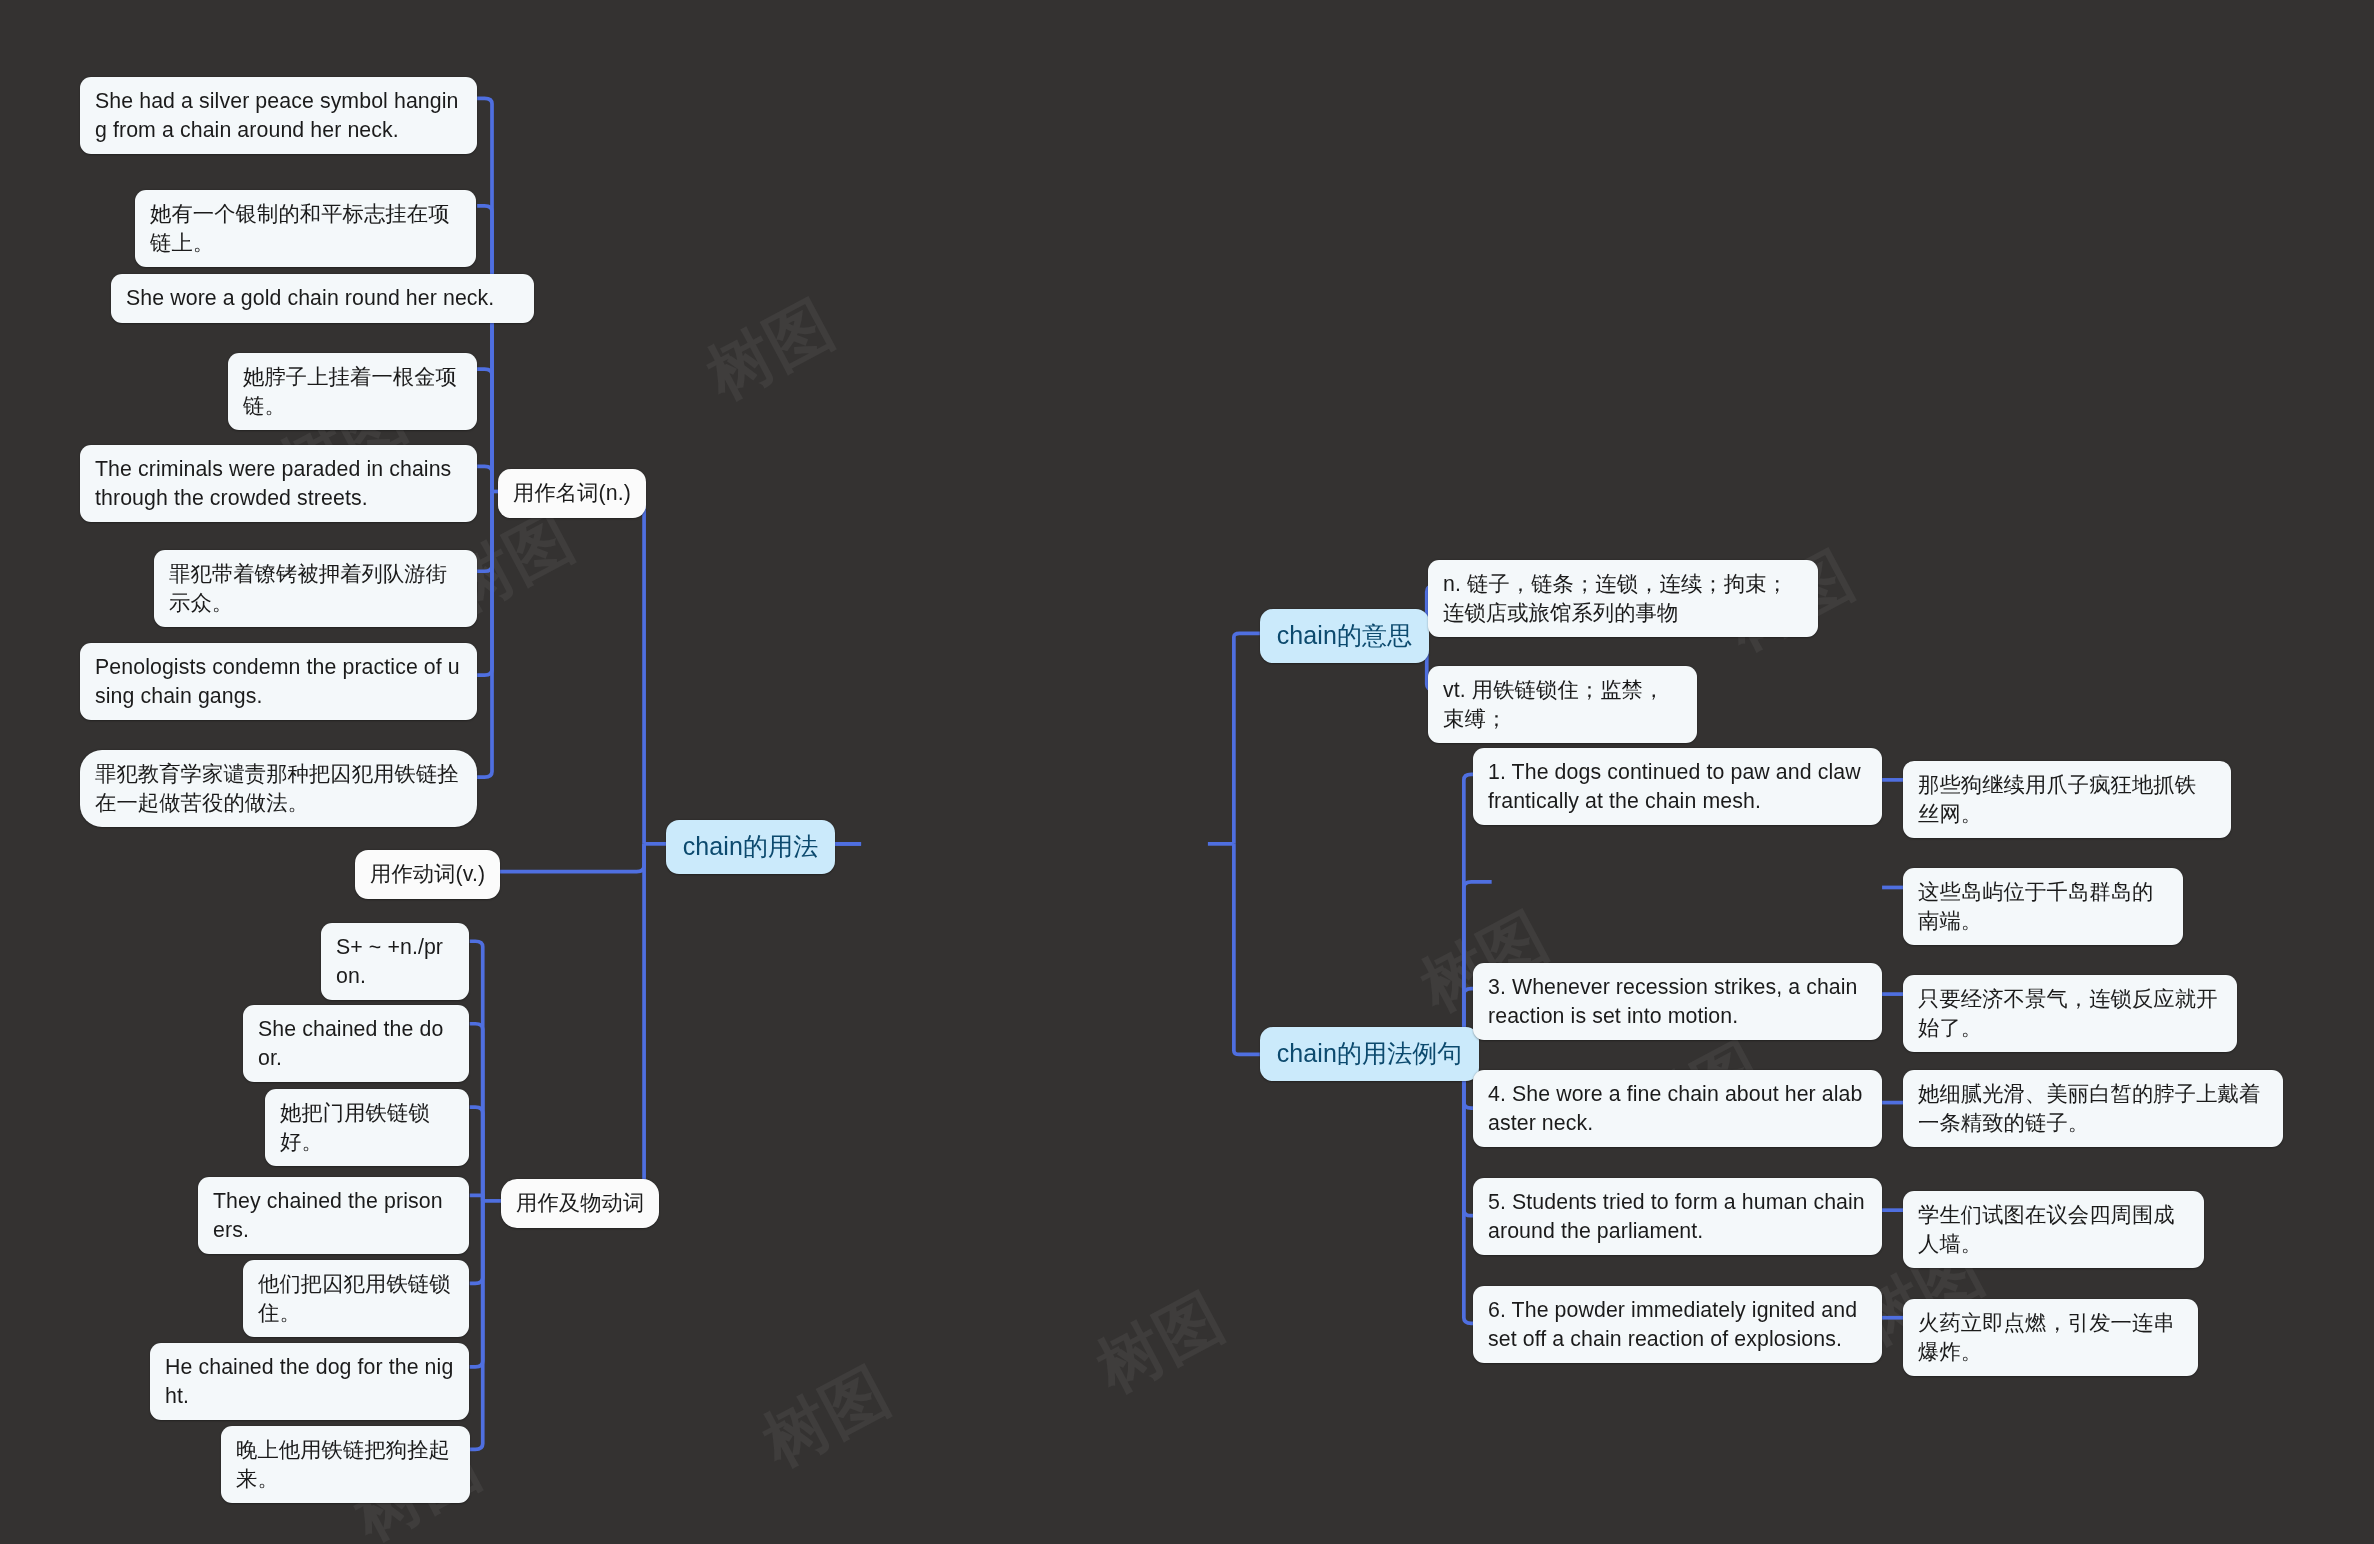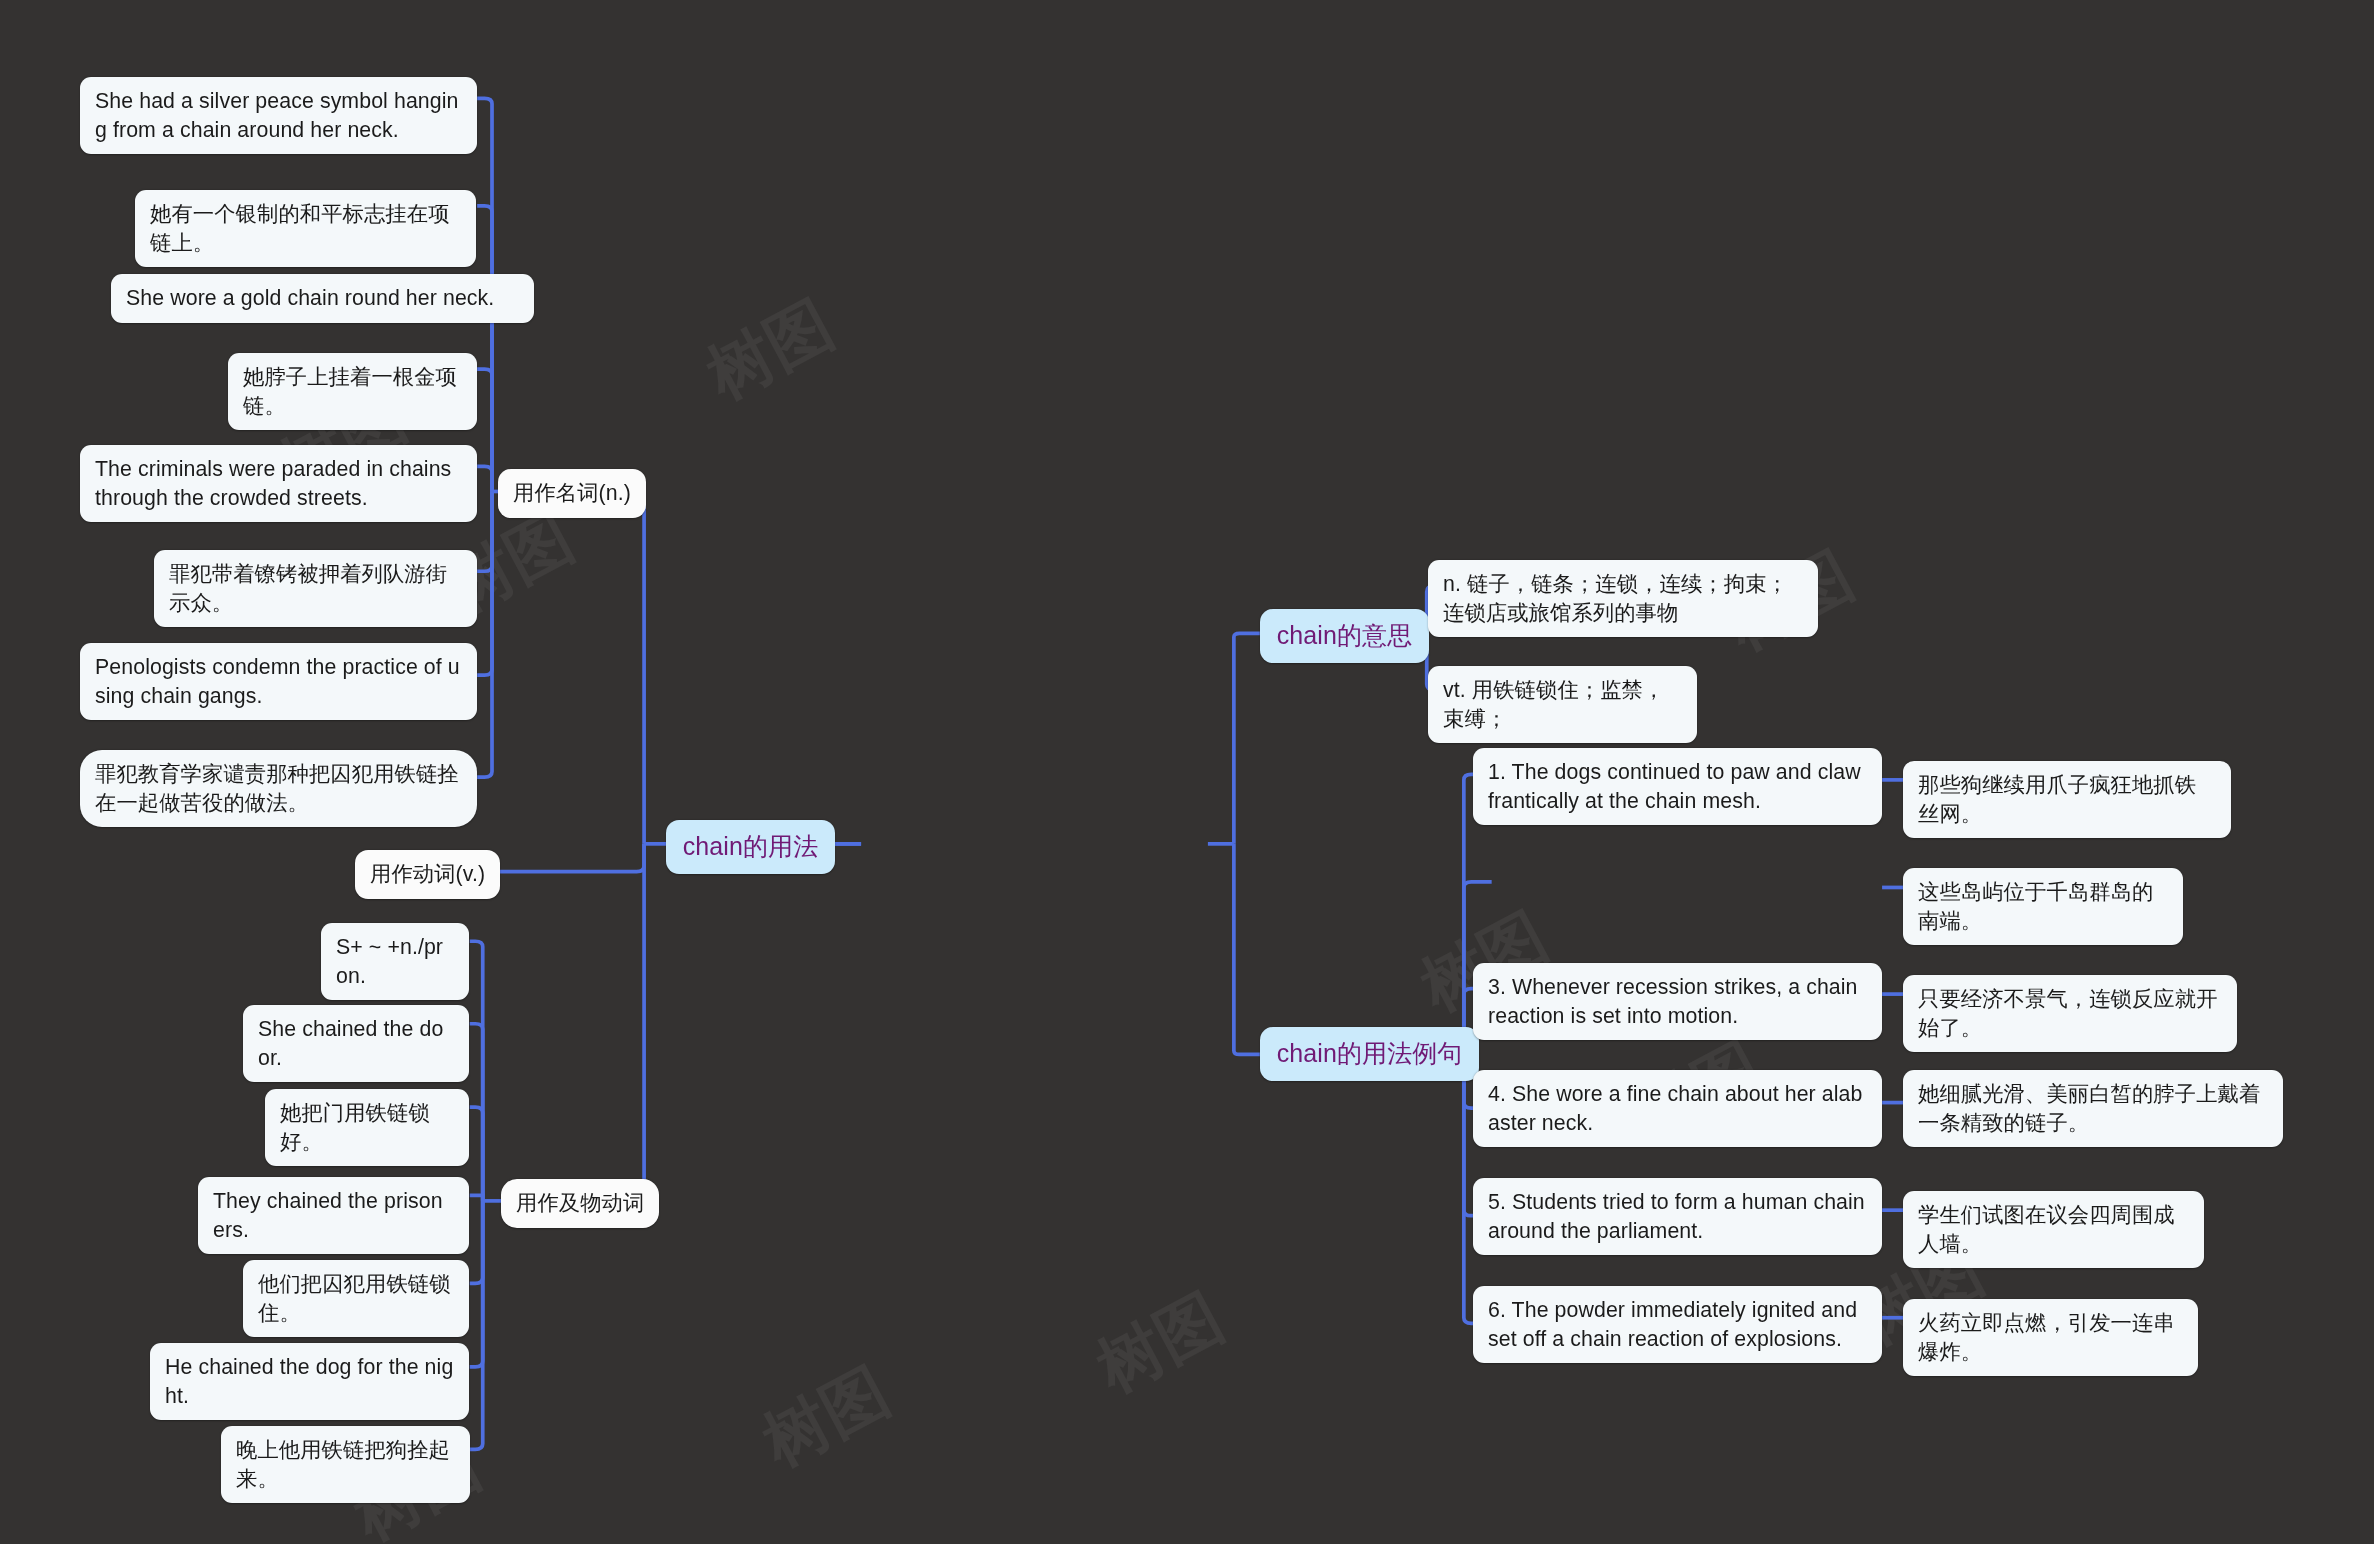--- a/index.html
+++ b/index.html
@@ -31,21 +31,21 @@
   }
   .branch{
     background:#fbfbfb;
     color:#1b1b1b;
     font-size:21.3px;
     border-radius:13px;
     box-shadow:0 0.9px 1.9px rgba(0,0,0,.35);
   }
   .cat{
     background:#cbeafb;
-    color:#701a75;
+    color:#0c4a6e;
     font-size:25px;
     border-radius:13px;
     padding:10.2px 16.7px;
     box-shadow:0 0.9px 1.9px rgba(0,0,0,.35);
   }
   .root{
     background:#5371e8;
     color:#ffffff;
     font-size:30px;
     border-radius:13px;

